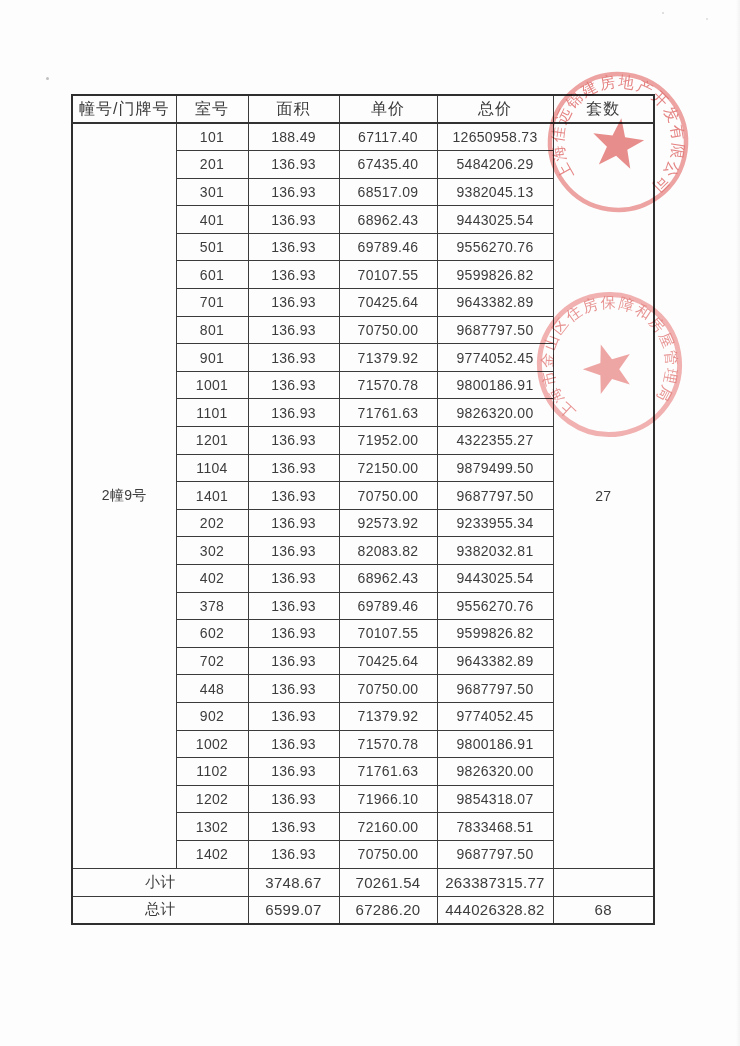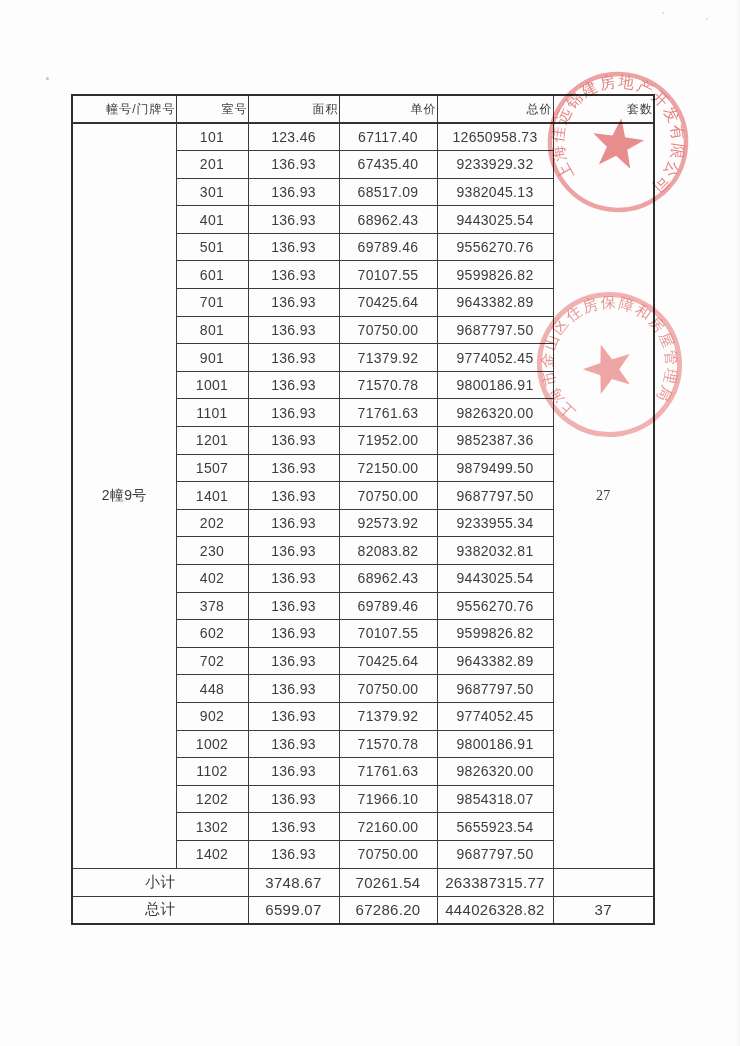--- a/index.html
+++ b/index.html
@@ -16,26 +16,26 @@
     border-collapse:collapse;table-layout:fixed;
     border:2px solid #2e2e2e;
   }
   #price-table th,#price-table td{
     border:1px solid #3b3b3b;
     text-align:center;vertical-align:middle;
     padding:0;color:#3c3c3c;overflow:hidden;
     font-size:14px;letter-spacing:0.3px;
   }
   #price-table thead th{
-    height:26px;font-weight:normal;font-size:12px;
-    border-bottom:2px solid #323232;letter-spacing:1px;text-align:right;
+    height:26px;font-weight:normal;font-size:16px;
+    border-bottom:2px solid #323232;letter-spacing:1px;
   }
   #price-table tbody tr{height:27.6px;}
   .building-cell{font-size:15px;letter-spacing:1px;}
-  .unit-count-cell{font-size:14px;font-family:Liberation Serif, serif;}
+  .unit-count-cell{font-size:14px;}
   #price-table tfoot tr{height:28px;padding-left:24px;}
   #price-table tfoot td{font-size:15px;}
   .label-cell{letter-spacing:2px;}
 
   
   .seal{position:absolute;mix-blend-mode:multiply;opacity:0.85;}
   .seal svg{display:block;}
 
   
   .speck{position:absolute;border-radius:50%;}
@@ -67,30 +67,30 @@
         <th>面积</th>
         <th>单价</th>
         <th>总价</th>
         <th>套数</th>
       </tr>
     </thead>
     <tbody id="rows">
         <tr>
           <td rowspan="27" class="building-cell">2幢9号</td>
           <td>101</td>
-          <td>123.46</td>
+          <td>188.49</td>
           <td>67117.40</td>
           <td>12650958.73</td>
           <td rowspan="27" class="unit-count-cell">27</td>
         </tr>
         <tr>
           <td>201</td>
           <td>136.93</td>
           <td>67435.40</td>
-          <td>9233929.32</td>
+          <td>5484206.29</td>
         </tr>
         <tr>
           <td>301</td>
           <td>136.93</td>
           <td>68517.09</td>
           <td>9382045.13</td>
         </tr>
         <tr>
           <td>401</td>
           <td>136.93</td>
@@ -136,42 +136,42 @@
         <tr>
           <td>1101</td>
           <td>136.93</td>
           <td>71761.63</td>
           <td>9826320.00</td>
         </tr>
         <tr>
           <td>1201</td>
           <td>136.93</td>
           <td>71952.00</td>
-          <td>9852387.36</td>
-        </tr>
-        <tr>
-          <td>1507</td>
+          <td>4322355.27</td>
+        </tr>
+        <tr>
+          <td>1104</td>
           <td>136.93</td>
           <td>72150.00</td>
           <td>9879499.50</td>
         </tr>
         <tr>
           <td>1401</td>
           <td>136.93</td>
           <td>70750.00</td>
           <td>9687797.50</td>
         </tr>
         <tr>
           <td>202</td>
           <td>136.93</td>
           <td>92573.92</td>
           <td>9233955.34</td>
         </tr>
         <tr>
-          <td>230</td>
+          <td>302</td>
           <td>136.93</td>
           <td>82083.82</td>
           <td>9382032.81</td>
         </tr>
         <tr>
           <td>402</td>
           <td>136.93</td>
           <td>68962.43</td>
           <td>9443025.54</td>
         </tr>
@@ -220,21 +220,21 @@
         <tr>
           <td>1202</td>
           <td>136.93</td>
           <td>71966.10</td>
           <td>9854318.07</td>
         </tr>
         <tr>
           <td>1302</td>
           <td>136.93</td>
           <td>72160.00</td>
-          <td>5655923.54</td>
+          <td>7833468.51</td>
         </tr>
         <tr>
           <td>1402</td>
           <td>136.93</td>
           <td>70750.00</td>
           <td>9687797.50</td>
         </tr>
       </tbody>
     <tfoot>
       <tr>
@@ -242,21 +242,21 @@
         <td>3748.67</td>
         <td>70261.54</td>
         <td>263387315.77</td>
         <td></td>
       </tr>
       <tr>
         <td colspan="2" class="label-cell">总计</td>
         <td>6599.07</td>
         <td>67286.20</td>
         <td>444026328.82</td>
-        <td>37</td>
+        <td>68</td>
       </tr>
     </tfoot>
   </table>
 
   <div class="seal" style="left:533px;top:57px;">
     <svg width="170" height="170" viewBox="0 0 170 170">
       <g transform="rotate(8 85 85)">
         <circle cx="85" cy="85" r="68" fill="none" stroke="#e8807e" stroke-width="4.5" opacity="0.85"></circle>
         <path id="arcTop" d="M 85 140 A 55 55 0 1 1 85.01 140" fill="none"></path>
         <text font-size="15.5" fill="#df5f5e" opacity="0.9" font-family="Liberation Sans, DejaVu Sans, sans-serif">

